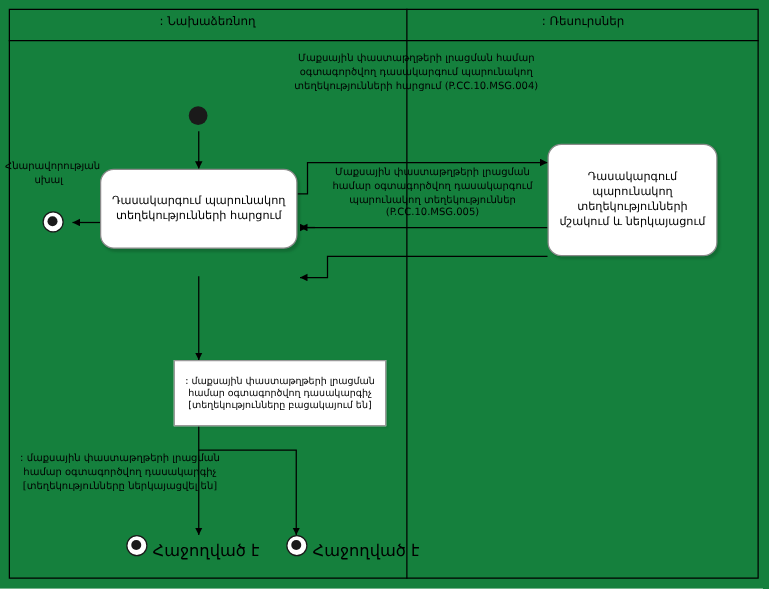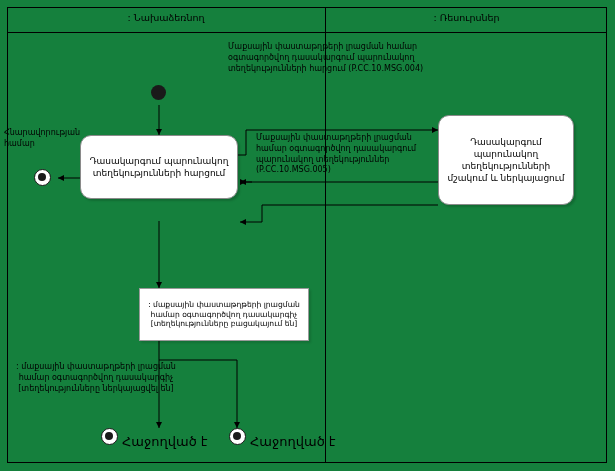--- a/index.html
+++ b/index.html
@@ -84,21 +84,21 @@
     background: #ffffff;
     padding: 4px 5px;
     font-size: 7.6px;
     line-height: 1.3;
     box-shadow: 1.5px 1.5px 2px rgba(0,0,0,0.12);
   }
   .free-label {
     position: absolute;
     font-size: 8px;
     color: #000000;
-    text-align: left;
+    text-align: center;
     line-height: 1.35;
   }
 
   
   .init-node {
     position: absolute;
     width: 15px;
     height: 15px;
     border-radius: 50%;
     background: #1a1a1a;
@@ -173,21 +173,21 @@
     <line x1="159" y1="420" x2="159" y2="428" stroke="#000000" stroke-width="1" marker-end="url(#arrow)"></line>
 
     <path d="M159,360 L237,360 L237,428" stroke="#000000" stroke-width="1" fill="none" marker-end="url(#arrow)"></path>
 
     <line x1="108" y1="372" x2="108" y2="372" stroke="#000000" stroke-width="1"></line>
   </svg>
 
   <div class="init-node" style="left:151px; top:85px;"></div>
 
   <div class="final-node" style="left:34px; top:169px;"></div>
-  <div class="free-label" style="left:4px; top:128px; width:70px;">Հնարավորության համար</div>
+  <div class="free-label" style="left:4px; top:128px; width:70px;">Հնարավորության սխալ</div>
 
   <div class="node activity" style="left:80px; top:135px; width:158px; height:64px;">Դասակարգում պարունակող տեղեկությունների հարցում</div>
 
   <div class="node activity" style="left:438px; top:115px; width:136px; height:90px;">Դասակարգում պարունակող տեղեկությունների մշակում և ներկայացում</div>
 
   <div class="free-label" style="left:228px; top:42px; width:210px;">Մաքսային փաստաթղթերի լրացման համար օգտագործվող դասակարգում պարունակող տեղեկությունների հարցում (P.CC.10.MSG.004)</div>
 
   <div class="free-label" style="left:256px; top:133px; width:180px;">Մաքսային փաստաթղթերի լրացման համար օգտագործվող դասակարգում պարունակող տեղեկություններ (P.CC.10.MSG.005)</div>
 
 

